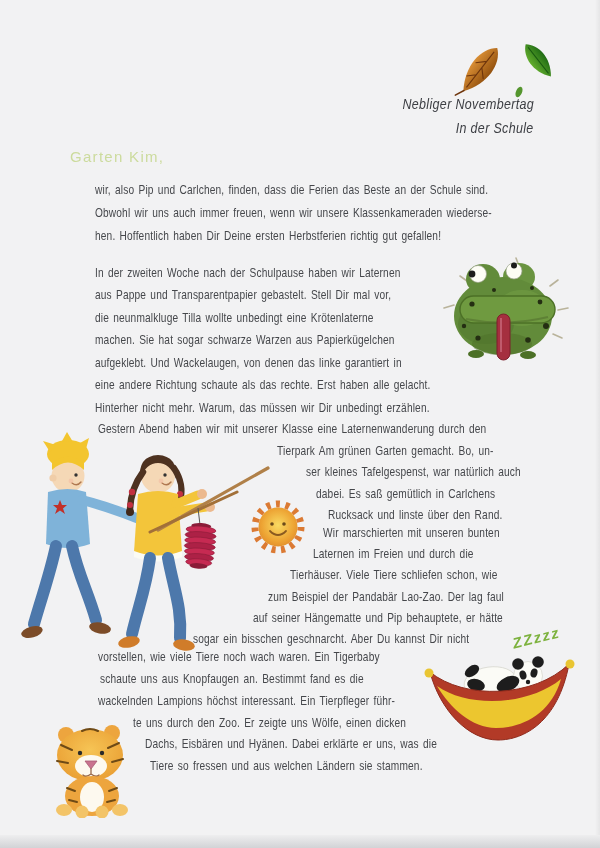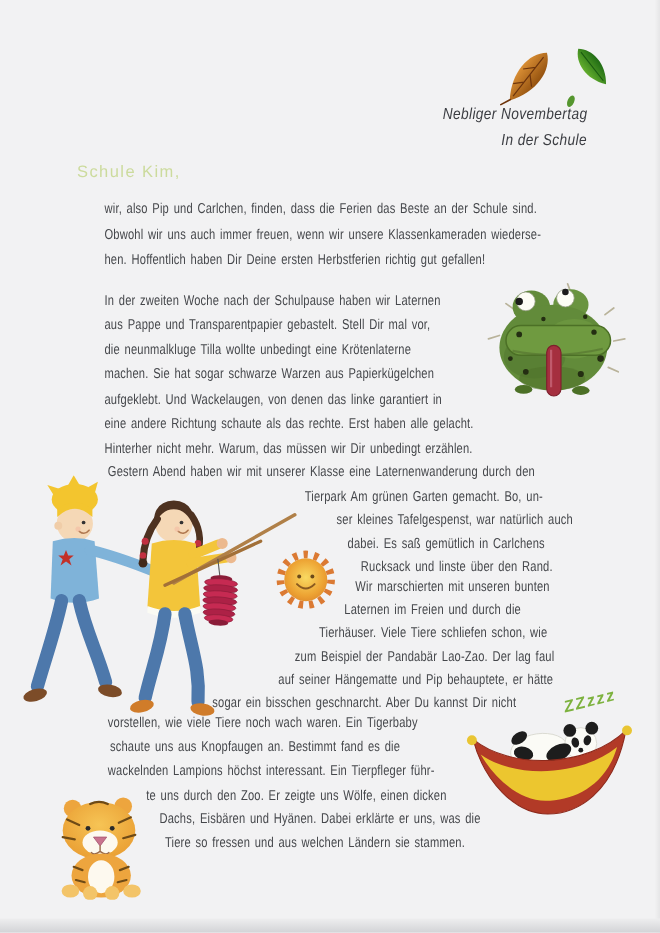--- a/index.html
+++ b/index.html
@@ -65,21 +65,21 @@
     <g transform="rotate(-38 86 20)">
       <path d="M86,0 C96,8 98,26 86,41 C74,26 76,8 86,0 Z" fill="url(#lf-g)"></path>
       <path d="M86,4 L86,37" stroke="#195a10" stroke-width="1" fill="none"></path>
     </g>
     <ellipse cx="67" cy="52" rx="3" ry="5.5" transform="rotate(24 67 52)" fill="#55962e"></ellipse>
   </svg>
 
   <div class="heading" style="top:96px">Nebliger Novembertag</div>
   <div class="heading" style="top:120px">In der Schule</div>
 
-  <div class="greeting">Schule Kim,</div>
+  <div class="greeting">Garten Kim,</div>
 
   <div id="letter-body">
       <span class="bline" style="left: 95px; top: 182px;">wir, also Pip und Carlchen, finden, dass die Ferien das Beste an der Schule sind.</span>
       <span class="bline" style="left: 95px; top: 205px;">Obwohl wir uns auch immer freuen, wenn wir unsere Klassenkameraden wiederse-</span>
       <span class="bline" style="left: 95px; top: 228px;">hen. Hoffentlich haben Dir Deine ersten Herbstferien richtig gut gefallen!</span>
       <span class="bline" style="left: 95px; top: 265px;">In der zweiten Woche nach der Schulpause haben wir Laternen</span>
       <span class="bline" style="left: 95px; top: 287px;">aus Pappe und Transparentpapier gebastelt. Stell Dir mal vor,</span>
       <span class="bline" style="left: 95px; top: 310px;">die neunmalkluge Tilla wollte unbedingt eine Krötenlaterne</span>
       <span class="bline" style="left: 95px; top: 332px;">machen. Sie hat sogar schwarze Warzen aus Papierkügelchen</span>
       <span class="bline" style="left: 95px; top: 355px;">aufgeklebt. Und Wackelaugen, von denen das linke garantiert in</span>

